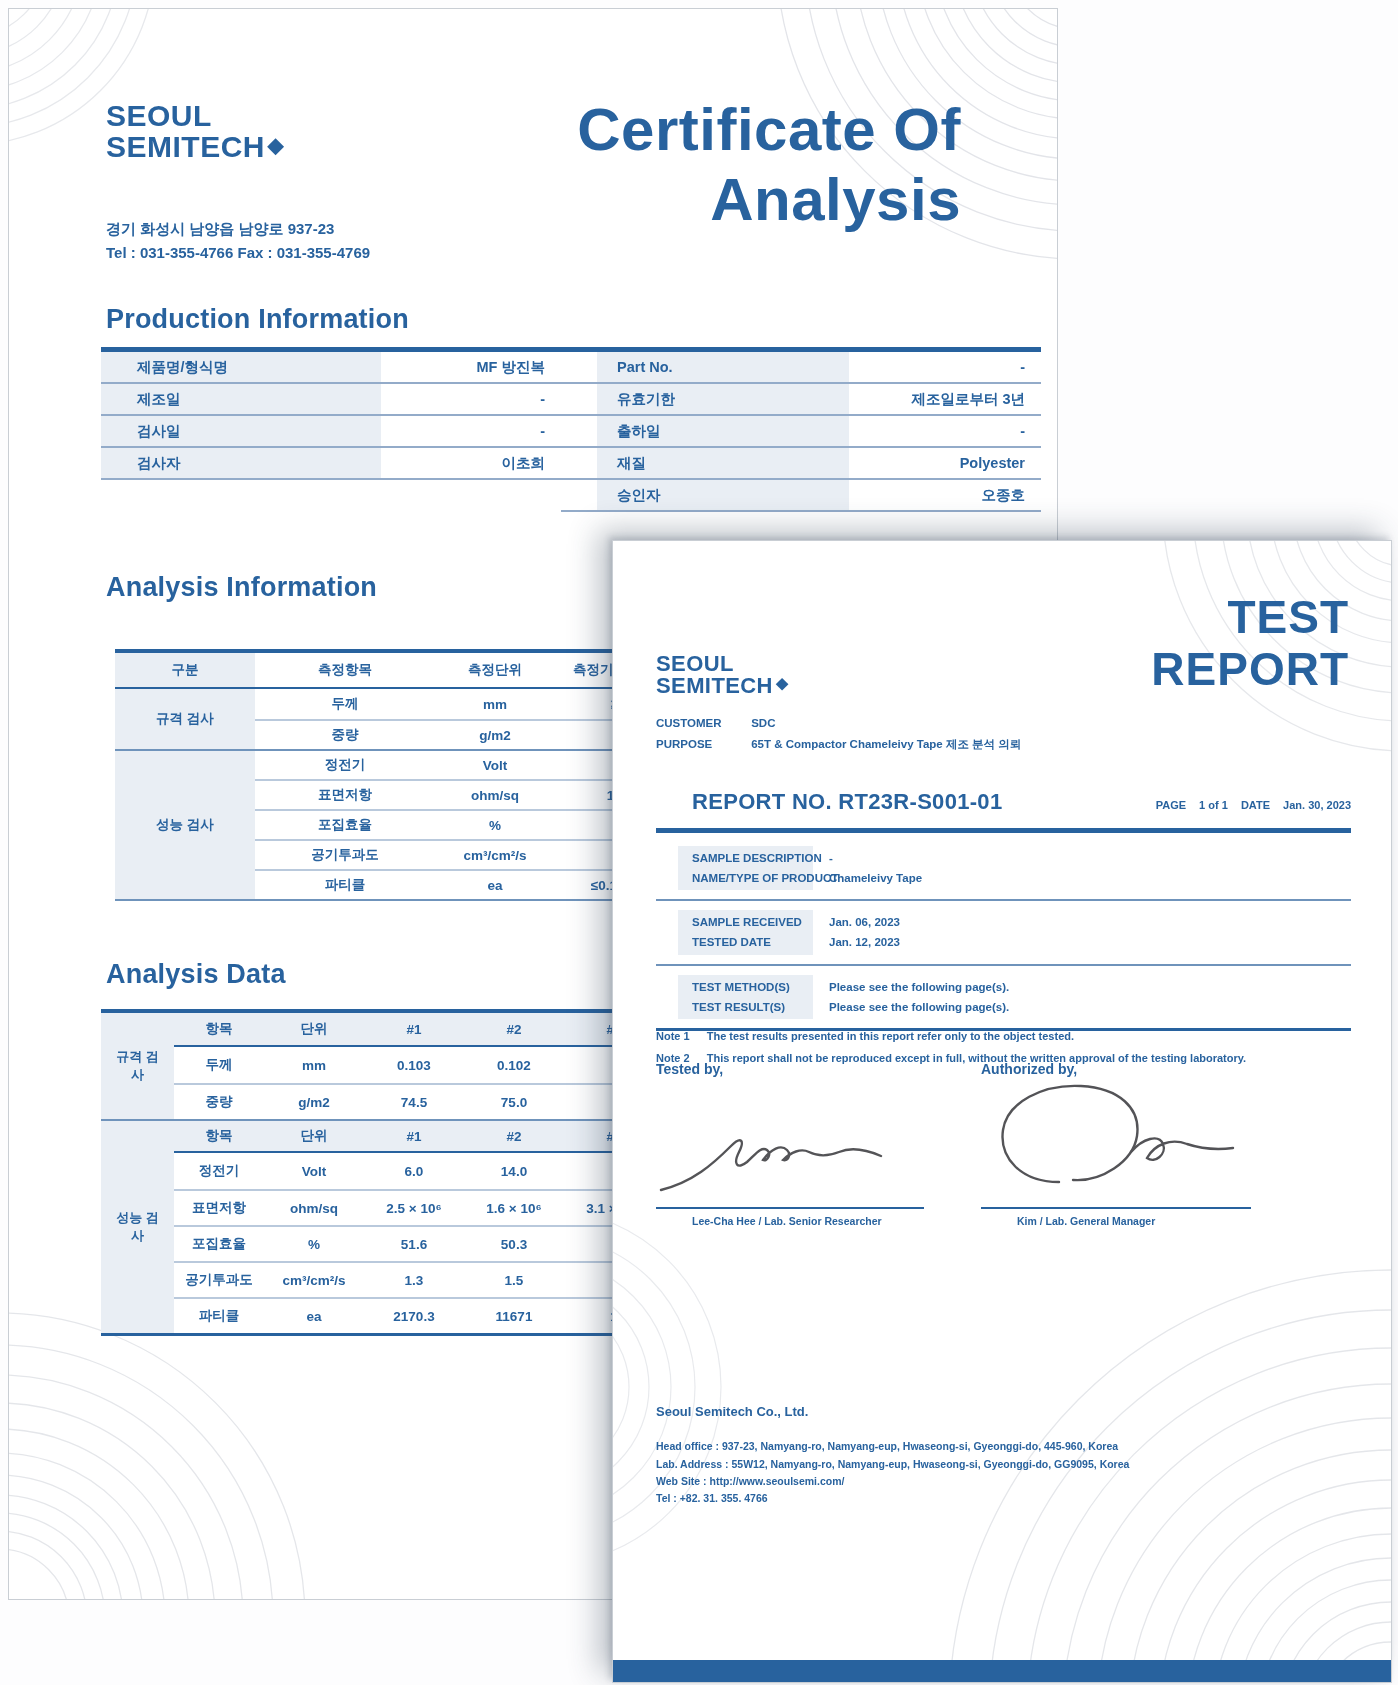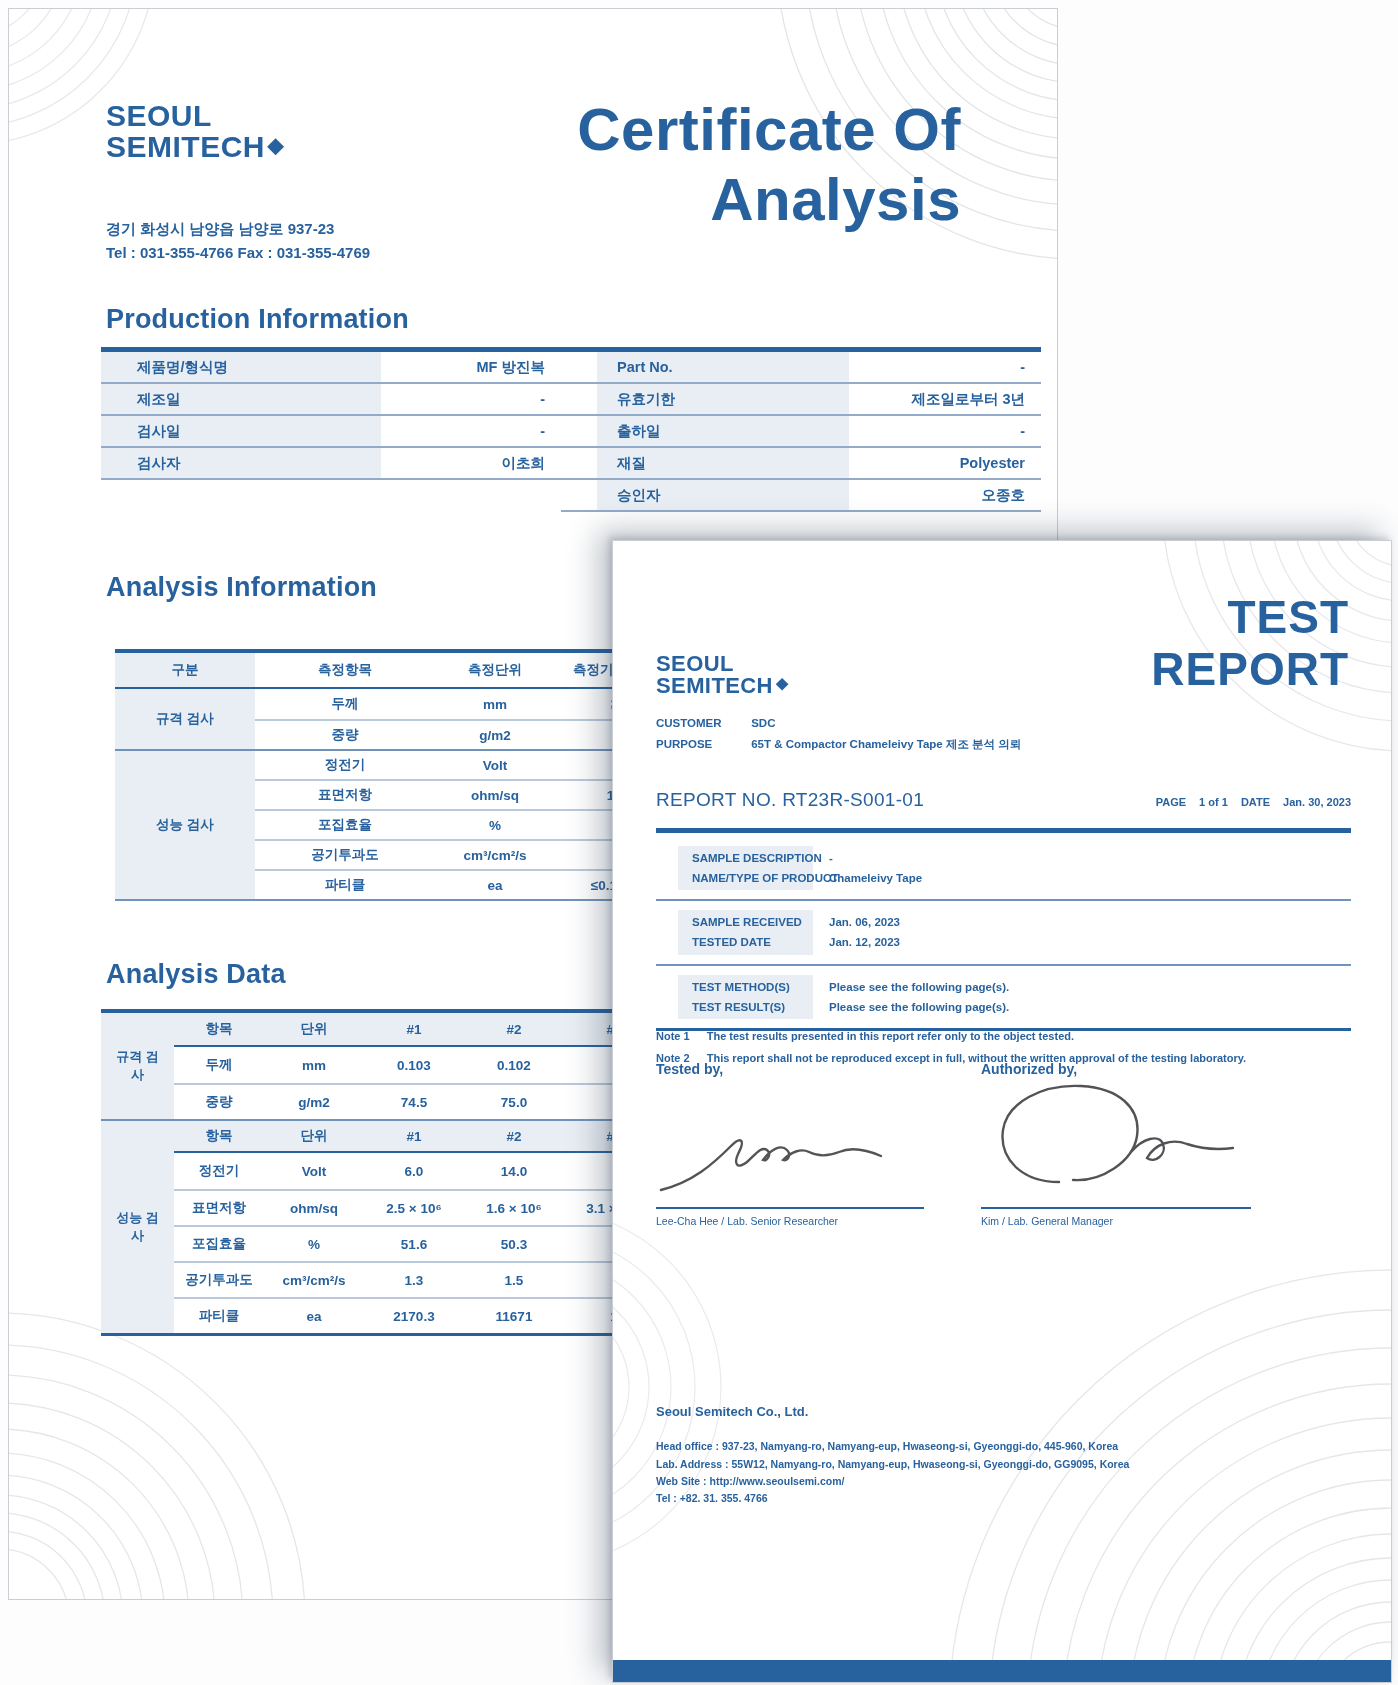--- a/index.html
+++ b/index.html
@@ -45,36 +45,36 @@
   .dtable th{background:var(--cellbg);height:34px;font-size:13.5px;border-bottom:2px solid var(--blue);text-align:center;}
   .dtable td{height:36px;font-size:13.5px;text-align:center;}
   .dtable .gname{background:var(--cellbg);font-size:13px;line-height:1.35;width:73px;padding:0 10px;}
   .dtable .inner td{border-top:2px solid var(--thin);}
   .dtable .gstart th,.dtable .gstart td{border-top:2px solid var(--blue2);}
   
   .meta{position:absolute;left:43px;top:172px;font-size:11.5px;font-weight:bold;line-height:1.85;color:var(--blue);}
   .meta .ml{display:inline-block;width:92px;}
   .tr-title{position:absolute;top:50px;right:42px;text-align:right;font-size:46px;font-weight:800;line-height:1.14;letter-spacing:1px;color:var(--blue);}
   .repno{position:absolute;left:43px;top:248px;width:695px;display:flex;justify-content:space-between;align-items:baseline;}
-  .repno .big{font-size:19px;font-weight:400;letter-spacing:.3px;}
+  .repno .big{font-size:22px;font-weight:700;letter-spacing:.3px;margin-left:36px;}
   .repno .small{font-size:11px;font-weight:bold;}
   .repno .small span{margin-left:10px;}
   .rule{position:absolute;left:43px;top:287px;width:695px;height:5px;background:var(--blue);}
   .itable{position:absolute;left:43px;top:296px;width:695px;}
   .ig{display:flex;border-bottom:2px solid var(--blue2);padding:9px 0;}
   .ig:last-child{border-bottom:3px solid var(--blue);}
   .ig-l{width:135px;margin-left:22px;background:var(--cellbg);padding:2px 0 2px 14px;}
   .ig-r{flex:1;padding:2px 0 2px 16px;}
   .ig div{font-size:11.5px;font-weight:bold;line-height:1.75;white-space:nowrap;color:var(--blue);}
   .note{position:absolute;left:43px;font-size:11px;font-weight:bold;color:var(--blue);white-space:nowrap;}
   .nlab{margin-right:14px;}
   .byline{position:absolute;font-size:14px;font-weight:800;color:var(--blue);}
   .sig{position:absolute;}
   .sigline{position:absolute;top:666px;border-top:2px solid var(--blue);}
-  .signame{position:absolute;top:674px;font-size:10.5px;font-weight:normal;color:var(--blue);white-space:nowrap;}
+  .signame{position:absolute;top:674px;font-size:10.5px;font-weight:bold;color:var(--blue);white-space:nowrap;margin-left:36px;}
   .footer{position:absolute;left:43px;top:860px;font-size:10.5px;font-weight:bold;line-height:1.65;color:var(--blue);}
   .footer .co{font-size:13px;font-weight:800;margin-bottom:16px;}
   .bottombar{position:absolute;left:0;bottom:0;width:100%;height:22px;background:var(--blue);}
 </style>
 </head>
 <body>
 
 <div id="canvas">
 
   <section class="page back">

